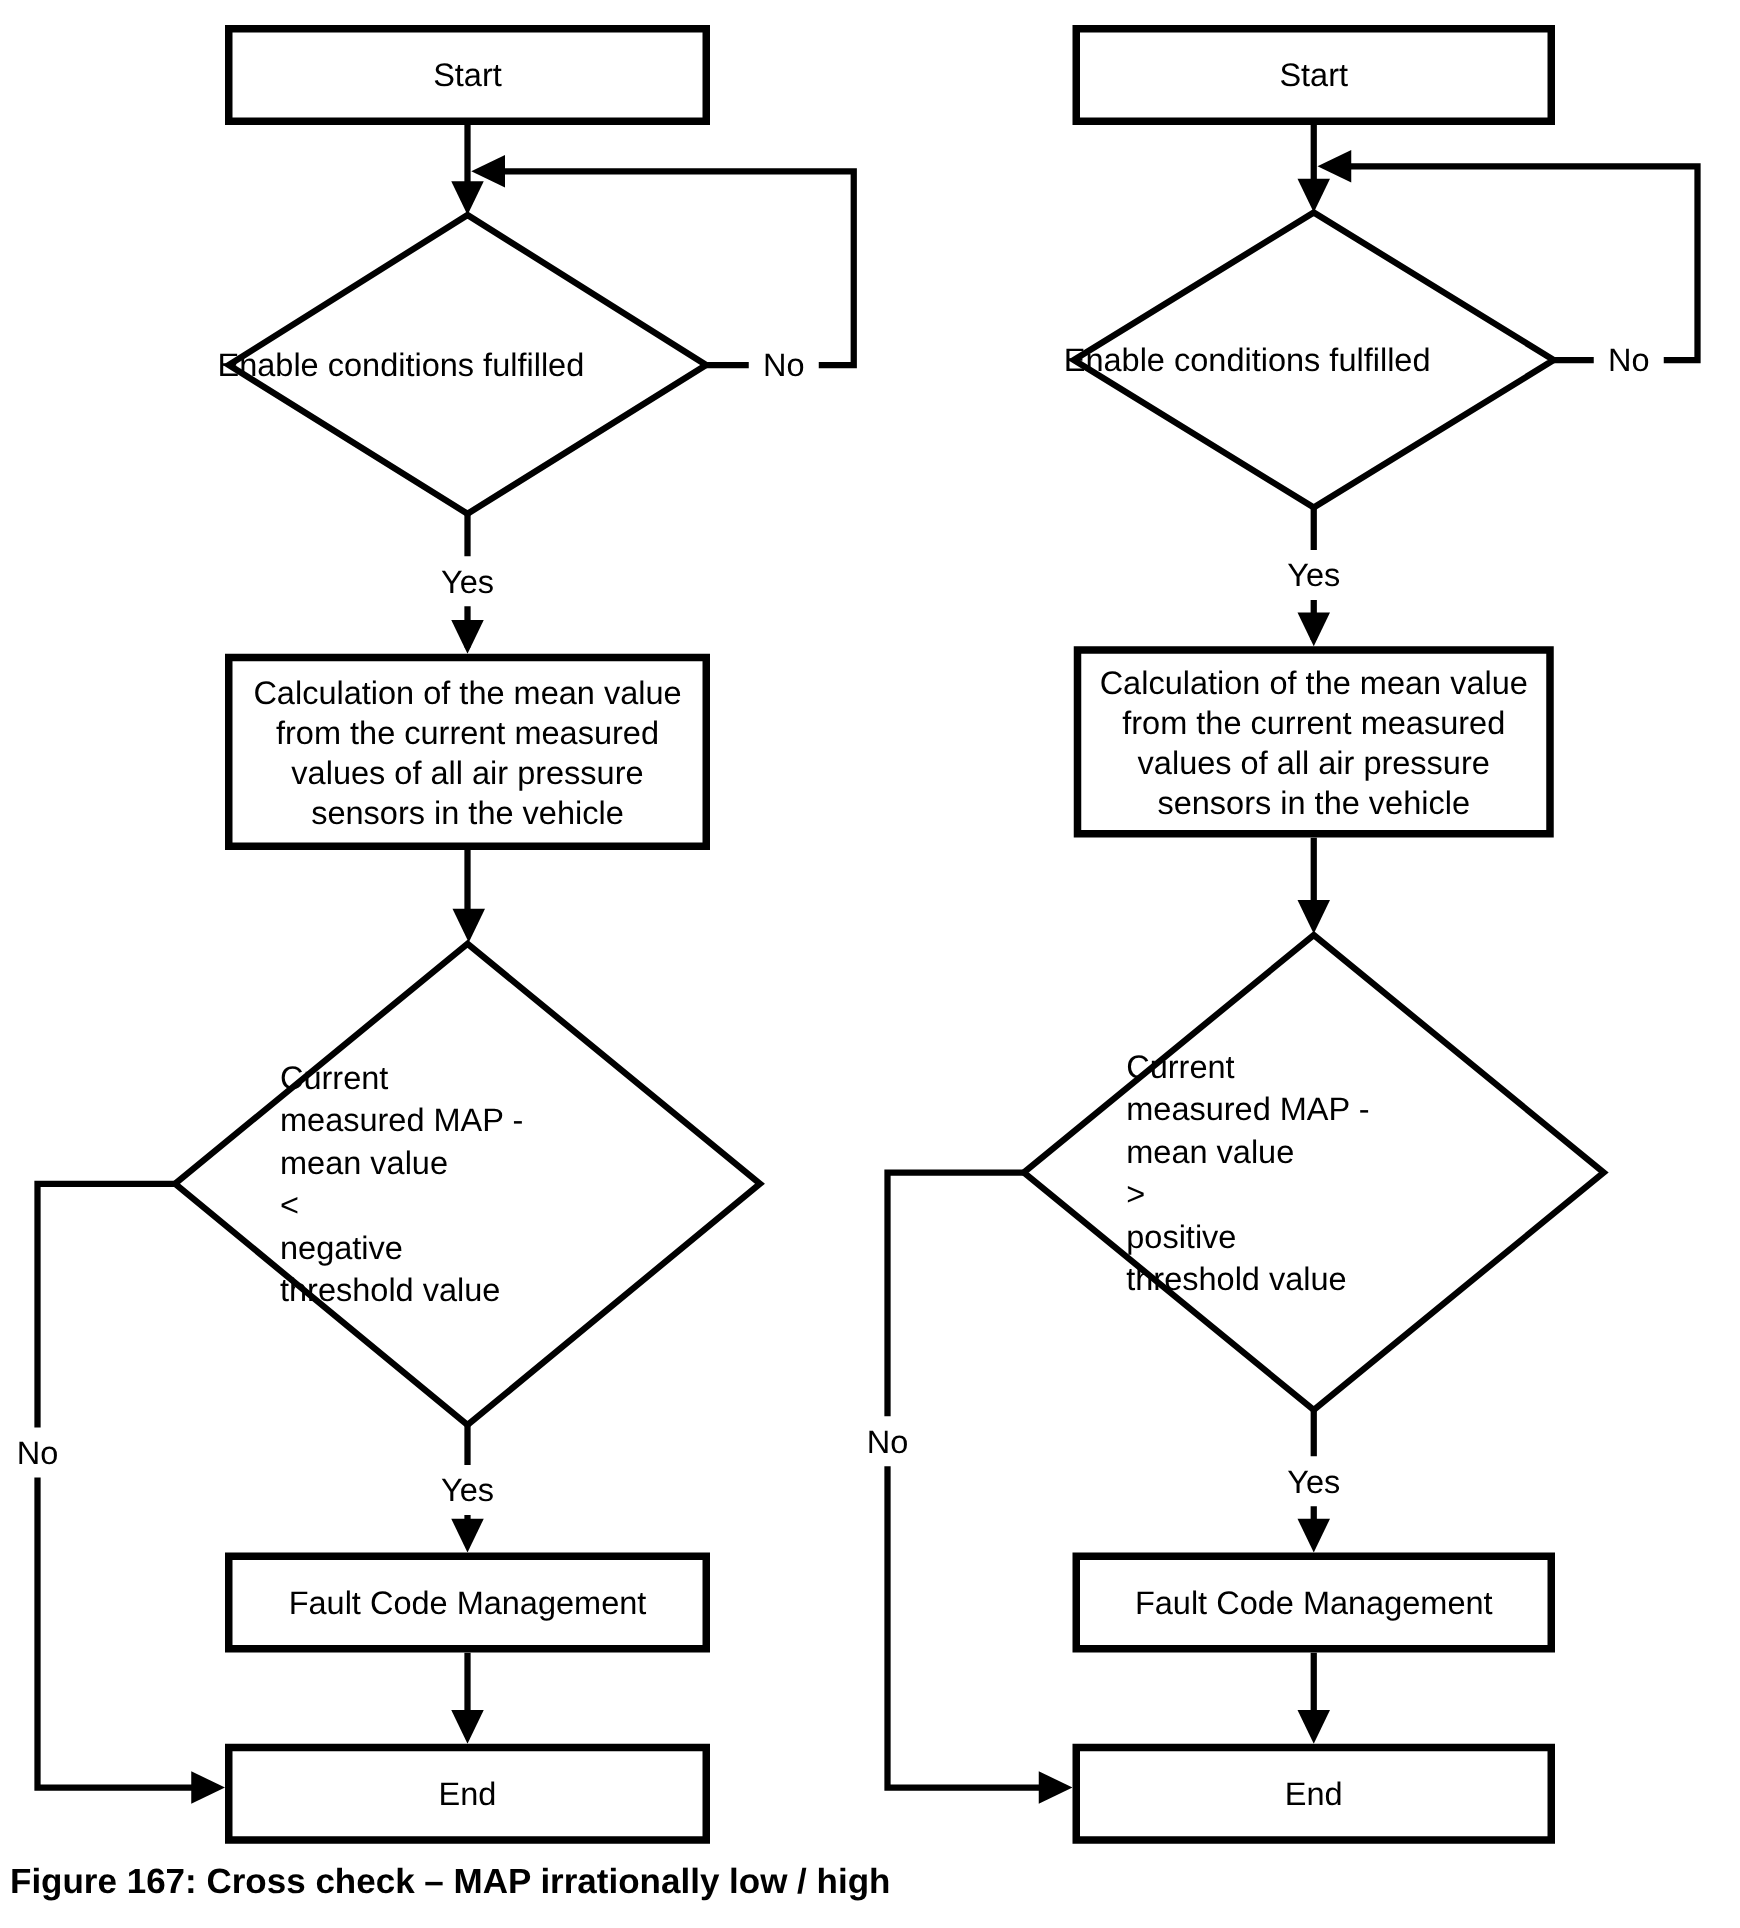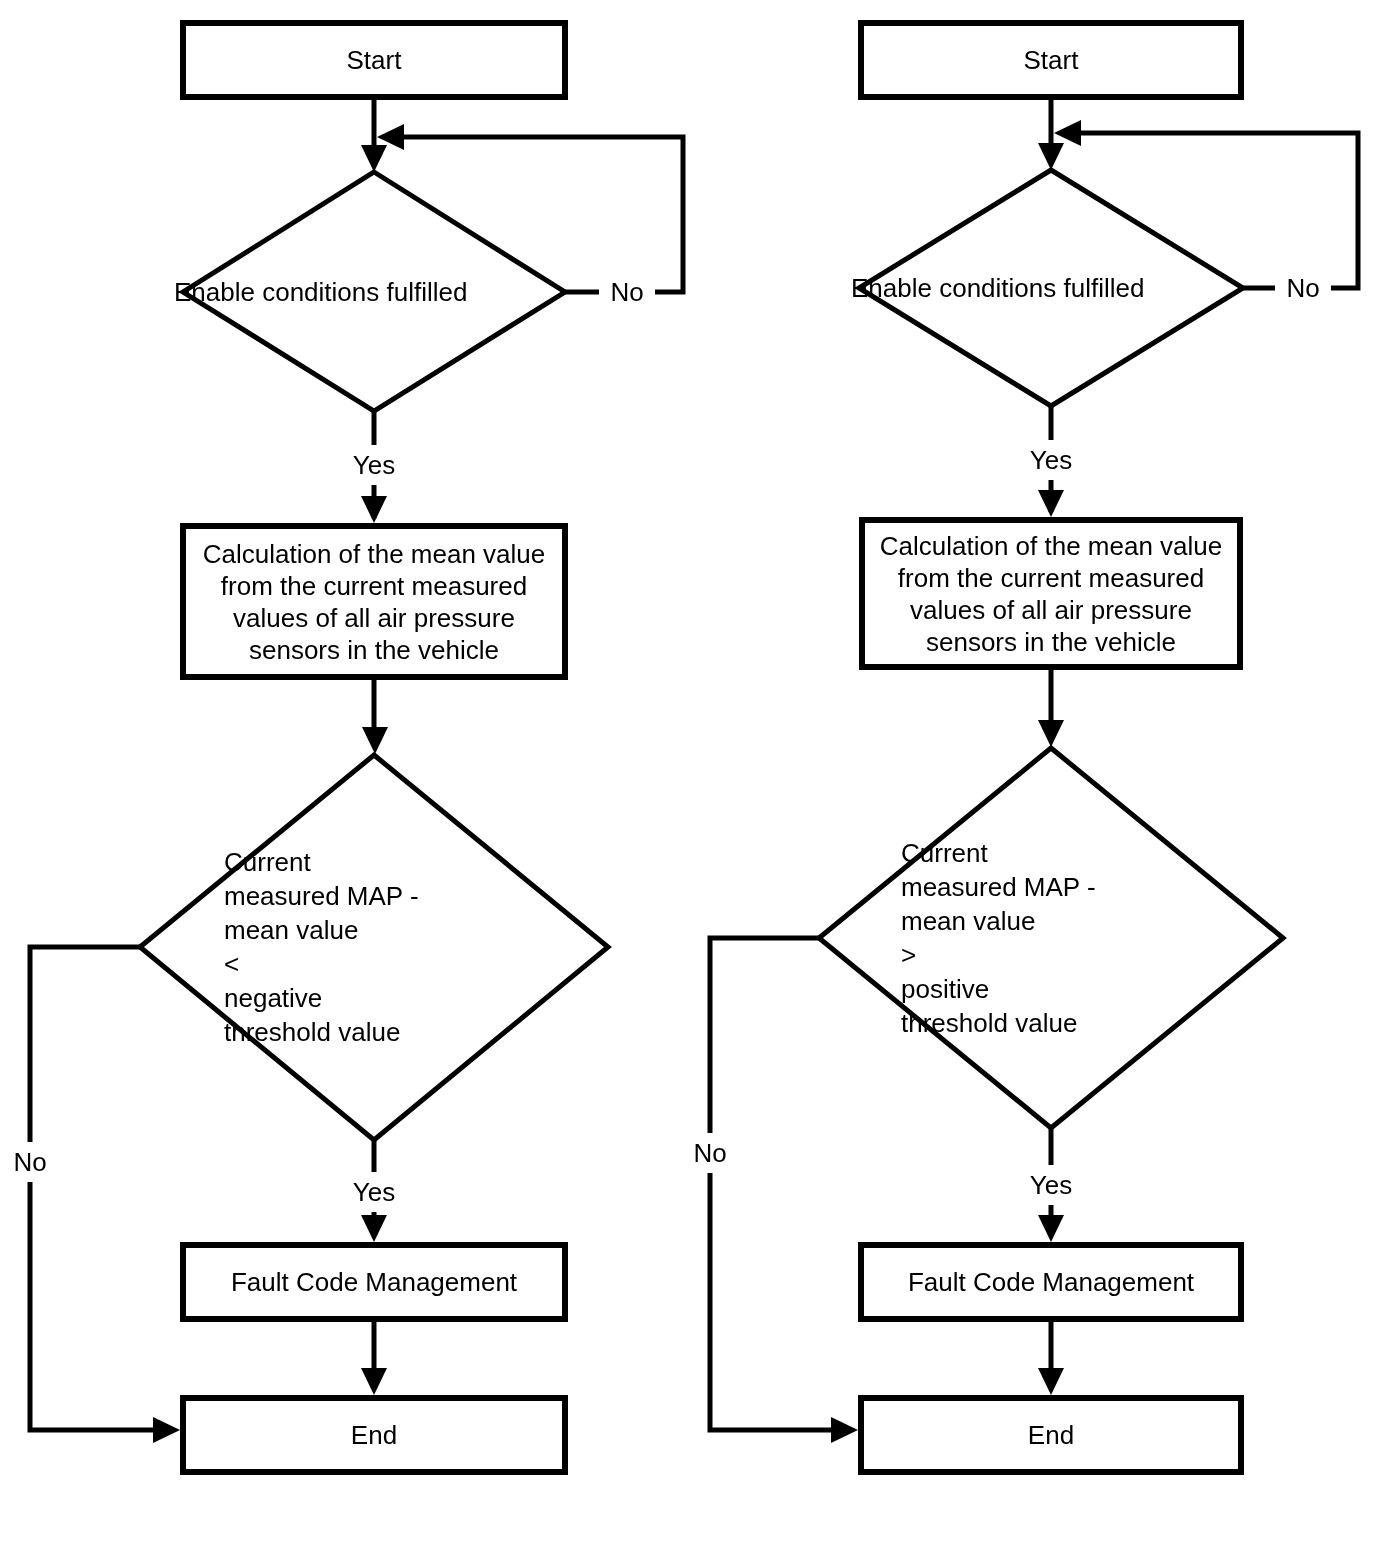--- a/index.html
+++ b/index.html
@@ -181,14 +181,15 @@
 threshold value</div>
 
   <div class="lbl" style="left:684px; top:1133px; width:52px; height:40px;">No</div>
 
   <div class="lbl" style="left:1015px; top:1165px; width:72px; height:40px;">Yes</div>
 
   <div class="node" style="left:858px; top:1242px; width:386px; height:80px;">Fault Code Management</div>
 
   <div class="node" style="left:858px; top:1395px; width:386px; height:80px;">End</div>
 
+  <div class="caption">Figure 167: Cross check – MAP irrationally low / high</div>
 
 </div>
 
 </body></html>

